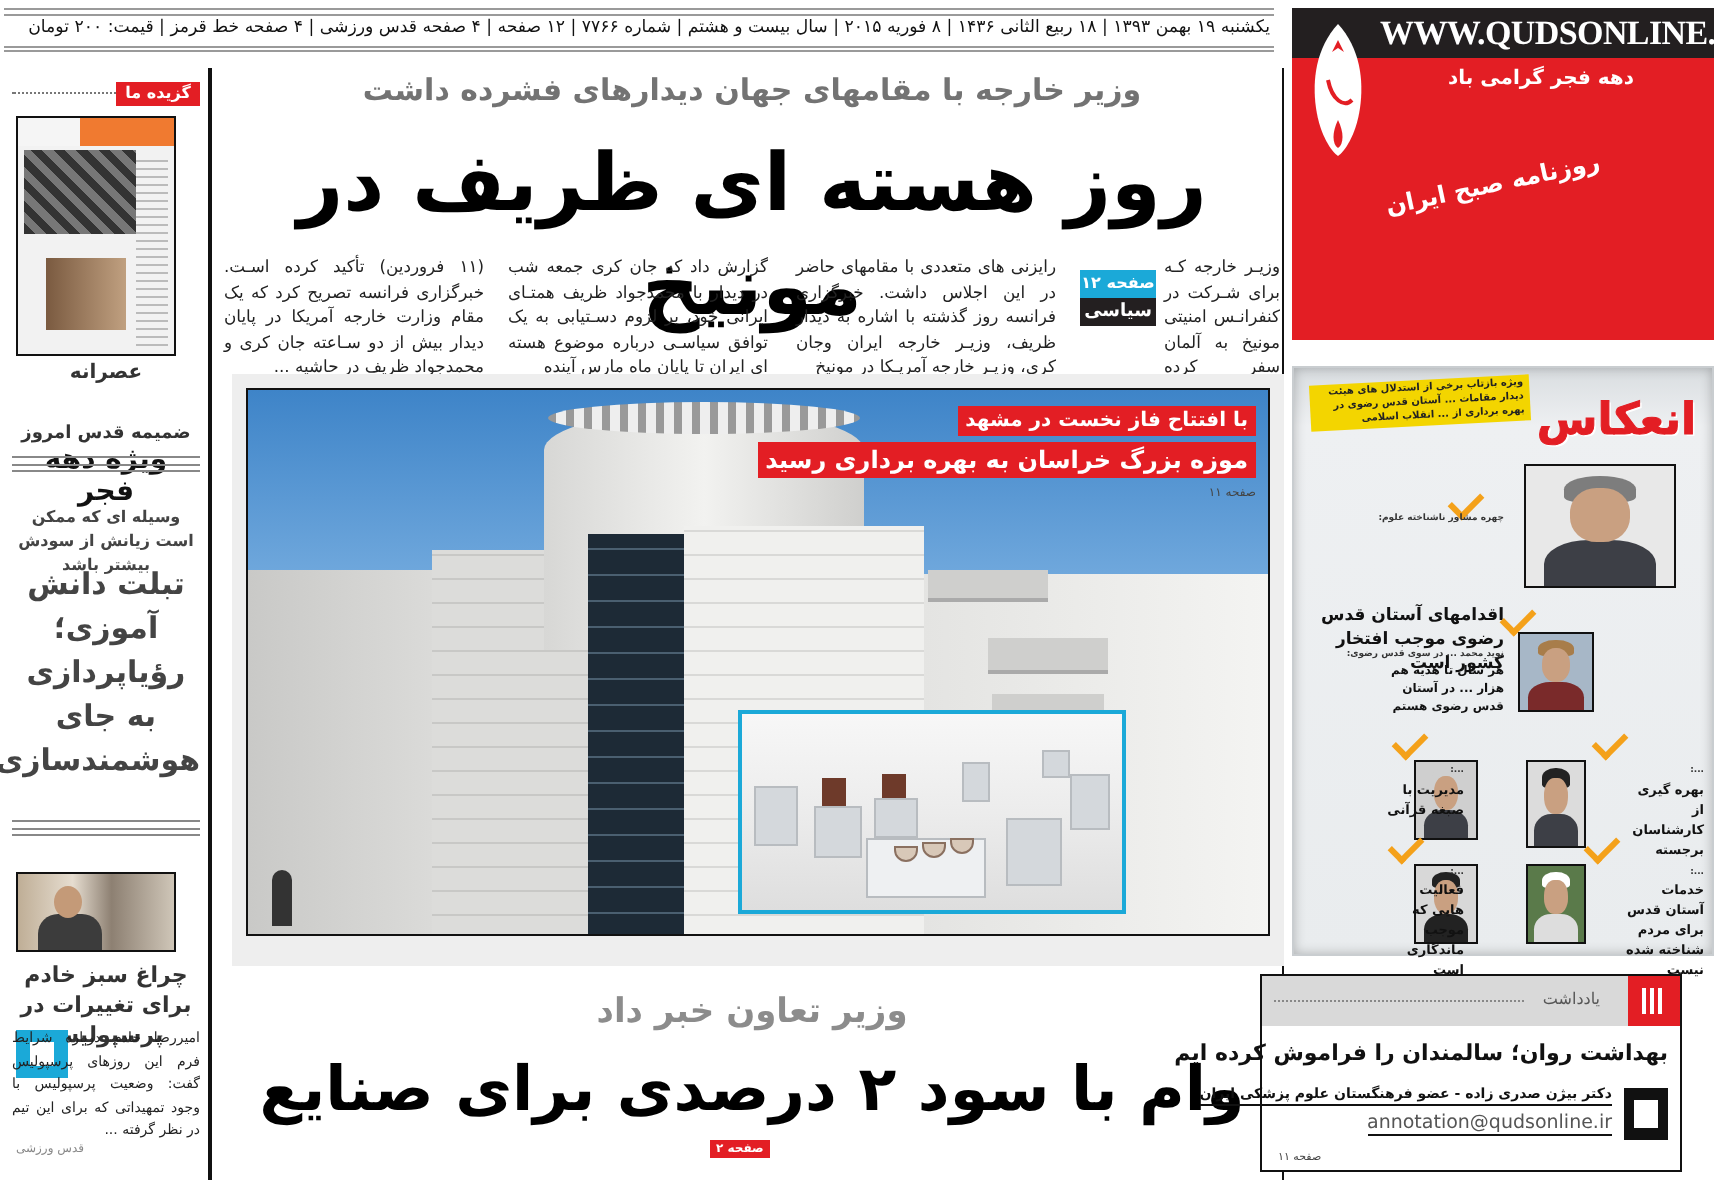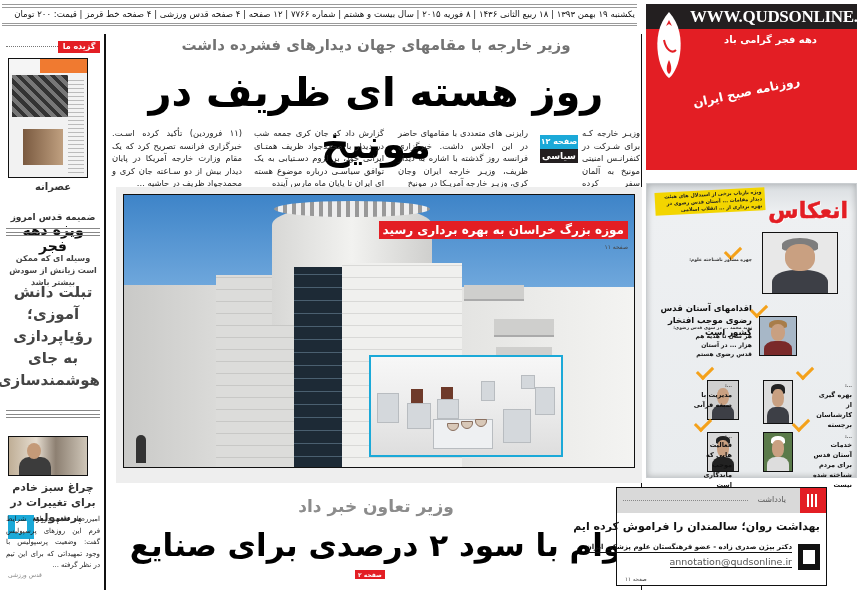--- a/index.html
+++ b/index.html
@@ -104,21 +104,21 @@
   .refl-yellow { position: absolute; left: 8px; top: 6px; width: 110px; background: #f3d500; font-size: 5px; line-height: 7px; padding: 1px 3px; font-weight: bold; color: #222; transform: rotate(-3deg); }
   .check { position: absolute; width: 16px; height: 10px; border-left: 3px solid #f4a11a; border-bottom: 3px solid #f4a11a; transform: rotate(-45deg); }
   .ppl { position: absolute; border: 1.5px solid #111; overflow: hidden; }
   .ppl .f { position: absolute; left: 30%; top: 18%; width: 40%; height: 45%; border-radius: 45%; background: #c9a081; }
   .ppl .b { position: absolute; left: 12%; top: 62%; width: 76%; height: 50%; border-radius: 40% 40% 0 0; background: #3d3f46; }
   .ppl .h { position: absolute; left: 26%; top: 8%; width: 48%; height: 22%; border-radius: 50% 50% 20% 20%; background: #7d7d7d; }
   .refl-label { position: absolute; font-size: 4.5px; color: #333; white-space: nowrap; font-weight: bold; }
   .refl-text { position: absolute; font-weight: bold; color: #111; text-align: right; }
 
   
-  .note { left: 616px; top: 487px; width: 211px; height: 99px; border: 1px solid #111; background: #fff; }
+  .note { left: 630px; top: 487px; width: 211px; height: 99px; border: 1px solid #111; background: #fff; }
   .note-head { position: absolute; left: 0; right: 0; top: 0; height: 25px; background: #d9d9d9; }
   .note-head .lbl { position: absolute; right: 40px; top: 7px; font-size: 8px; color: #555; }
   .note-head .dots { position: absolute; left: 6px; right: 78px; top: 12px; border-top: 1px dotted #888; }
   .note-head .redtab { position: absolute; right: 0; top: 0; width: 26px; height: 25px; background: #e31e24; }
   .note-head .redtab::after { content: ""; position: absolute; left: 7px; top: 6px; width: 12px; height: 13px; background: repeating-linear-gradient(90deg,#fff 0 2px,#e31e24 2px 4px); }
   .note-title { position: absolute; right: 6px; top: 32px; font-size: 11px; font-weight: bold; color: #111; white-space: nowrap; }
   .note-author { position: absolute; right: 34px; top: 55px; font-size: 7px; color: #111; font-weight: bold; border-bottom: 1px solid #111; padding-bottom: 1px; white-space: nowrap; }
   .note-email { position: absolute; right: 34px; top: 68px; font-size: 9.5px; color: #555; direction: ltr; border-bottom: 1px solid #111; white-space: nowrap; }
   .note-icon { position: absolute; right: 6px; top: 56px; width: 22px; height: 26px; background: #111; }
   .note-icon::after { content: ""; position: absolute; left: 5px; top: 6px; width: 12px; height: 14px; background: #fff; }
@@ -172,20 +172,21 @@
     <div class="bldg tower-top"></div>
     <div class="bldg glass"></div>
     <div class="bldg wing-right"></div>
     <div class="bldg mountain"></div>
     <div class="bldg wing-far"></div>
     <div class="bldg balc1"></div>
     <div class="bldg balc2"></div>
     <div class="bldg balc3"></div>
     <div class="bldg person"></div>
 
+    <div class="caption-red cap1">با افتتاح فاز نخست در مشهد</div>
     <div class="caption-red cap2">موزه بزرگ خراسان به بهره برداری رسید</div>
     <div class="cap-page">صفحه ۱۱</div>
 
     <div class="inset">
       <div class="case" style="left:6px; top:36px; width:22px; height:30px;"></div>
       <div class="case-dark" style="left:40px; top:32px; width:12px; height:14px;"></div>
       <div class="case" style="left:36px; top:46px; width:24px; height:26px;"></div>
       <div class="case-dark" style="left:70px; top:30px; width:12px; height:12px;"></div>
       <div class="case" style="left:66px; top:42px; width:22px; height:20px;"></div>
       <div class="case" style="left:62px; top:62px; width:60px; height:30px; background:#eef0f2;"></div>

